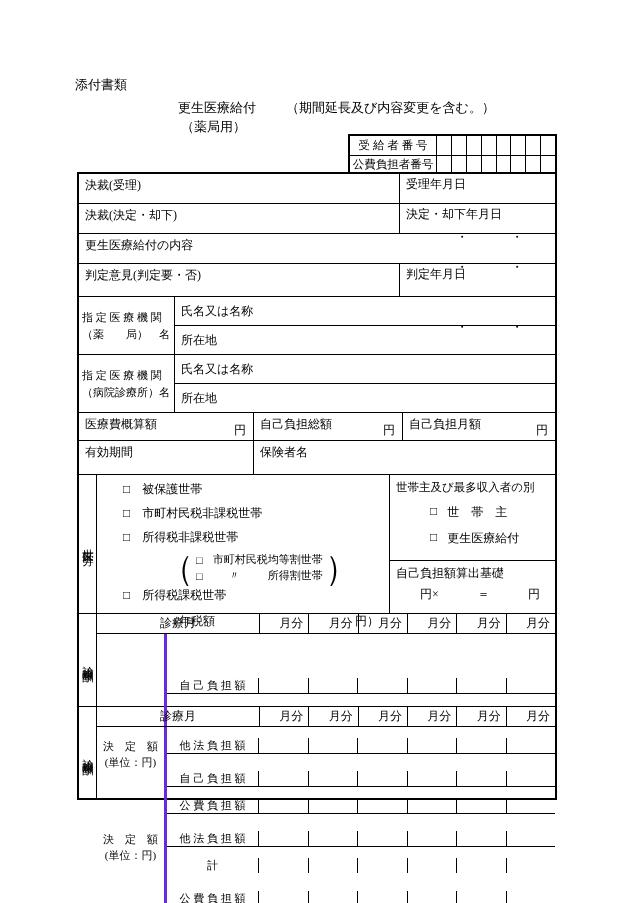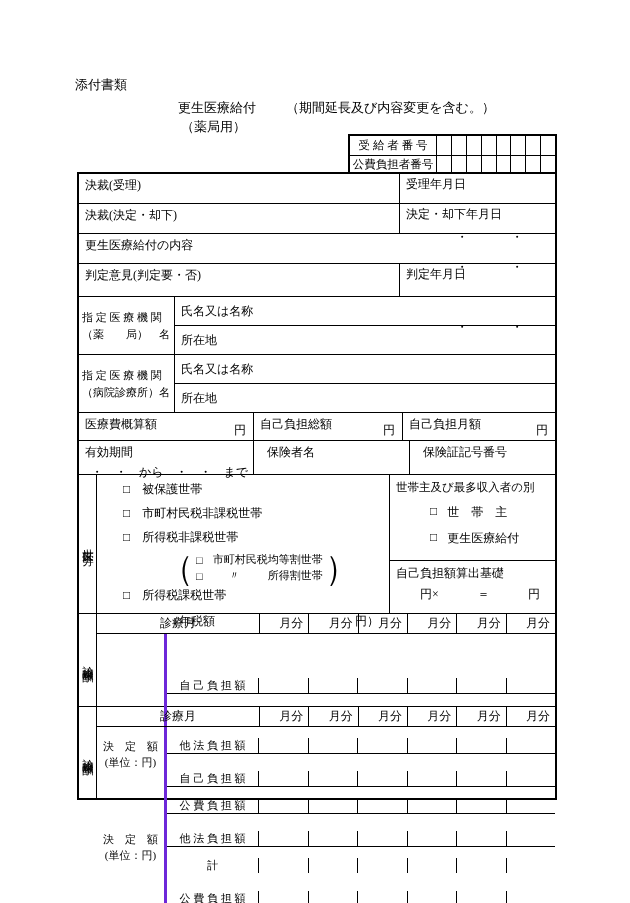--- a/index.html
+++ b/index.html
@@ -26,21 +26,21 @@
 
 
 .main { position:absolute; left:77px; top:172px; width:480px; height:628px;
   border:2px solid #000; display:flex; flex-direction:column; }
 .sec { display:flex; border-bottom:1px solid #000; flex-shrink:0; }
 .main > .sec:last-child { border-bottom:none; }
 .cell { border-right:1px solid #000; }
 .sec > *:last-child { border-right:none; }
 .pad { padding:3px 6px; }
 .h30 { height:30px; } .h33 { height:33px; } .h58 { height:58px; }
-.h28 { height:28px; } .h34 { height:34px;gap:7px; } .h139 { height:139px; }
+.h28 { height:28px; } .h34 { height:34px; } .h139 { height:139px; }
 .h93 { height:93px; } .h91 { height:91px; }
 .wleft { width:321px; }
 
 .date-cell { flex:1; display:flex; flex-direction:column; padding:2px 6px 1px 6px;gap:36px; }
 .dots { flex:1; display:flex; justify-content:space-between; align-items:center;
   padding:0 26px 0 50px; }
 
 
 .inst-label { width:96px; display:flex; flex-direction:column; justify-content:center;
   font-size:11px; line-height:17px; padding-left:3px; white-space:nowrap; }
@@ -206,24 +206,22 @@
       </div>
       <div class="amt" style="flex:1">
         <span>自己負担月額</span>
         <span class="yen">円</span>
       </div>
     </div>
 
     <div class="sec h34">
       <div class="cell val-cell w175">
         <div>有効期間</div>
-        <div class="val-line">・　・　から　・　・　まで</div>
       </div>
       <div class="cell val-cell w149">保険者名</div>
-      <div class="val-cell" style="flex:1">保険証記号番号</div>
     </div>
 
     <div class="sec h139">
       <div class="cell vcol">
         <span class="vtext">世帯区分</span>
       </div>
       <div class="hh-mid">
         <div class="chk-line">
           <span class="chk">□</span>
           <span>被保護世帯</span>

